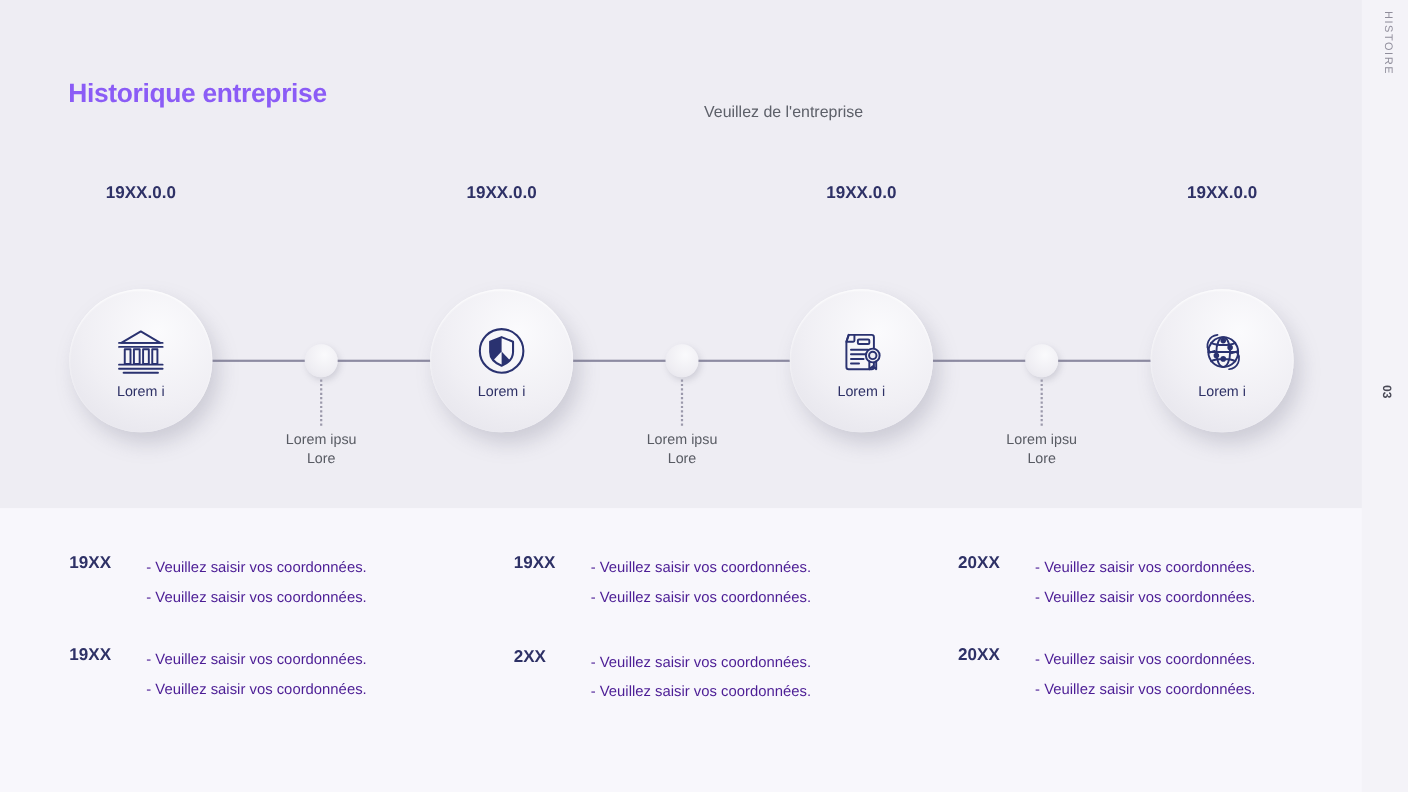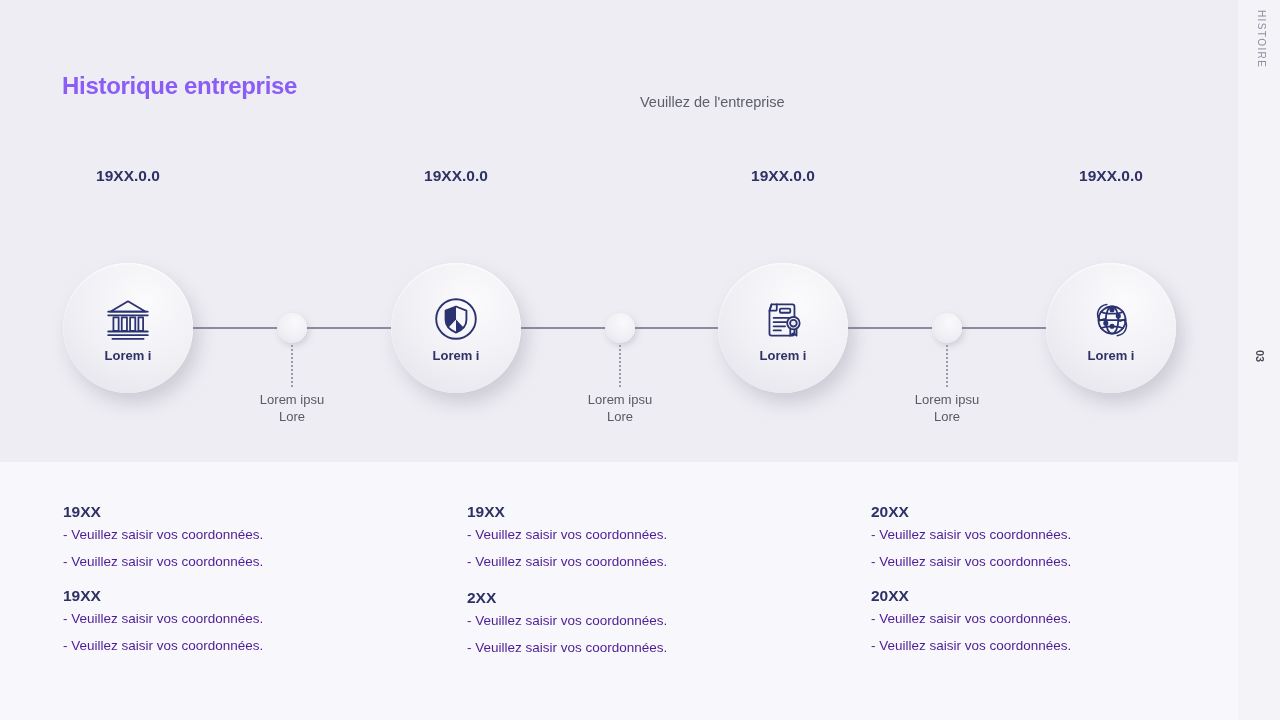--- a/index.html
+++ b/index.html
@@ -61,21 +61,20 @@
     font-size: 15.5px; font-weight: bold; color: #2e3166;
     white-space: nowrap;
   }
   .node-bubble {
     width: 130px; height: 130px; border-radius: 50%;
     background: radial-gradient(circle at 62% 30%, #fbfbfd 0%, #f0eff4 55%, #e2e1e9 100%);
     box-shadow: 6px 10px 18px rgba(120,118,140,0.28), inset 0 1px 2px rgba(255,255,255,0.9);
     display: flex; flex-direction: column;
     align-items: center; justify-content: center;
     gap: 4px;
-    font-weight: bold;
   }
   .node-icon { width: 50px; height: 50px; display: block; }
   .node-label {
     font-size: 13px; color: #2e3166;
   }
 
   
   .connector { position: absolute; text-decoration: underline; }
   .conn-dot {
     width: 30px; height: 30px; border-radius: 50%;
@@ -90,21 +89,21 @@
   .conn-text {
     position: absolute; left: 50%; transform: translateX(-50%);
     top: 78px; width: 170px; text-align: center;
     font-size: 13px; line-height: 17px; color: #585b63;
   }
 
   
   .details {
     position: absolute; left: 0; top: 462px; width: 1280px; height: 258px;
   }
-  .detail-item { position: absolute; display: flex; flex-direction: column; }
+  .detail-item { position: absolute; display: flex; }
   .detail-year {
     font-size: 15.5px; font-weight: bold; color: #2e3166;
     width: 70px; flex: none; padding-top: 1px;
   }
   .detail-lines { font-size: 13.5px; line-height: 27px; color: #4c1d95; }
   .detail-lines div { white-space: nowrap; }
 </style>
 </head>
 <body>
 

